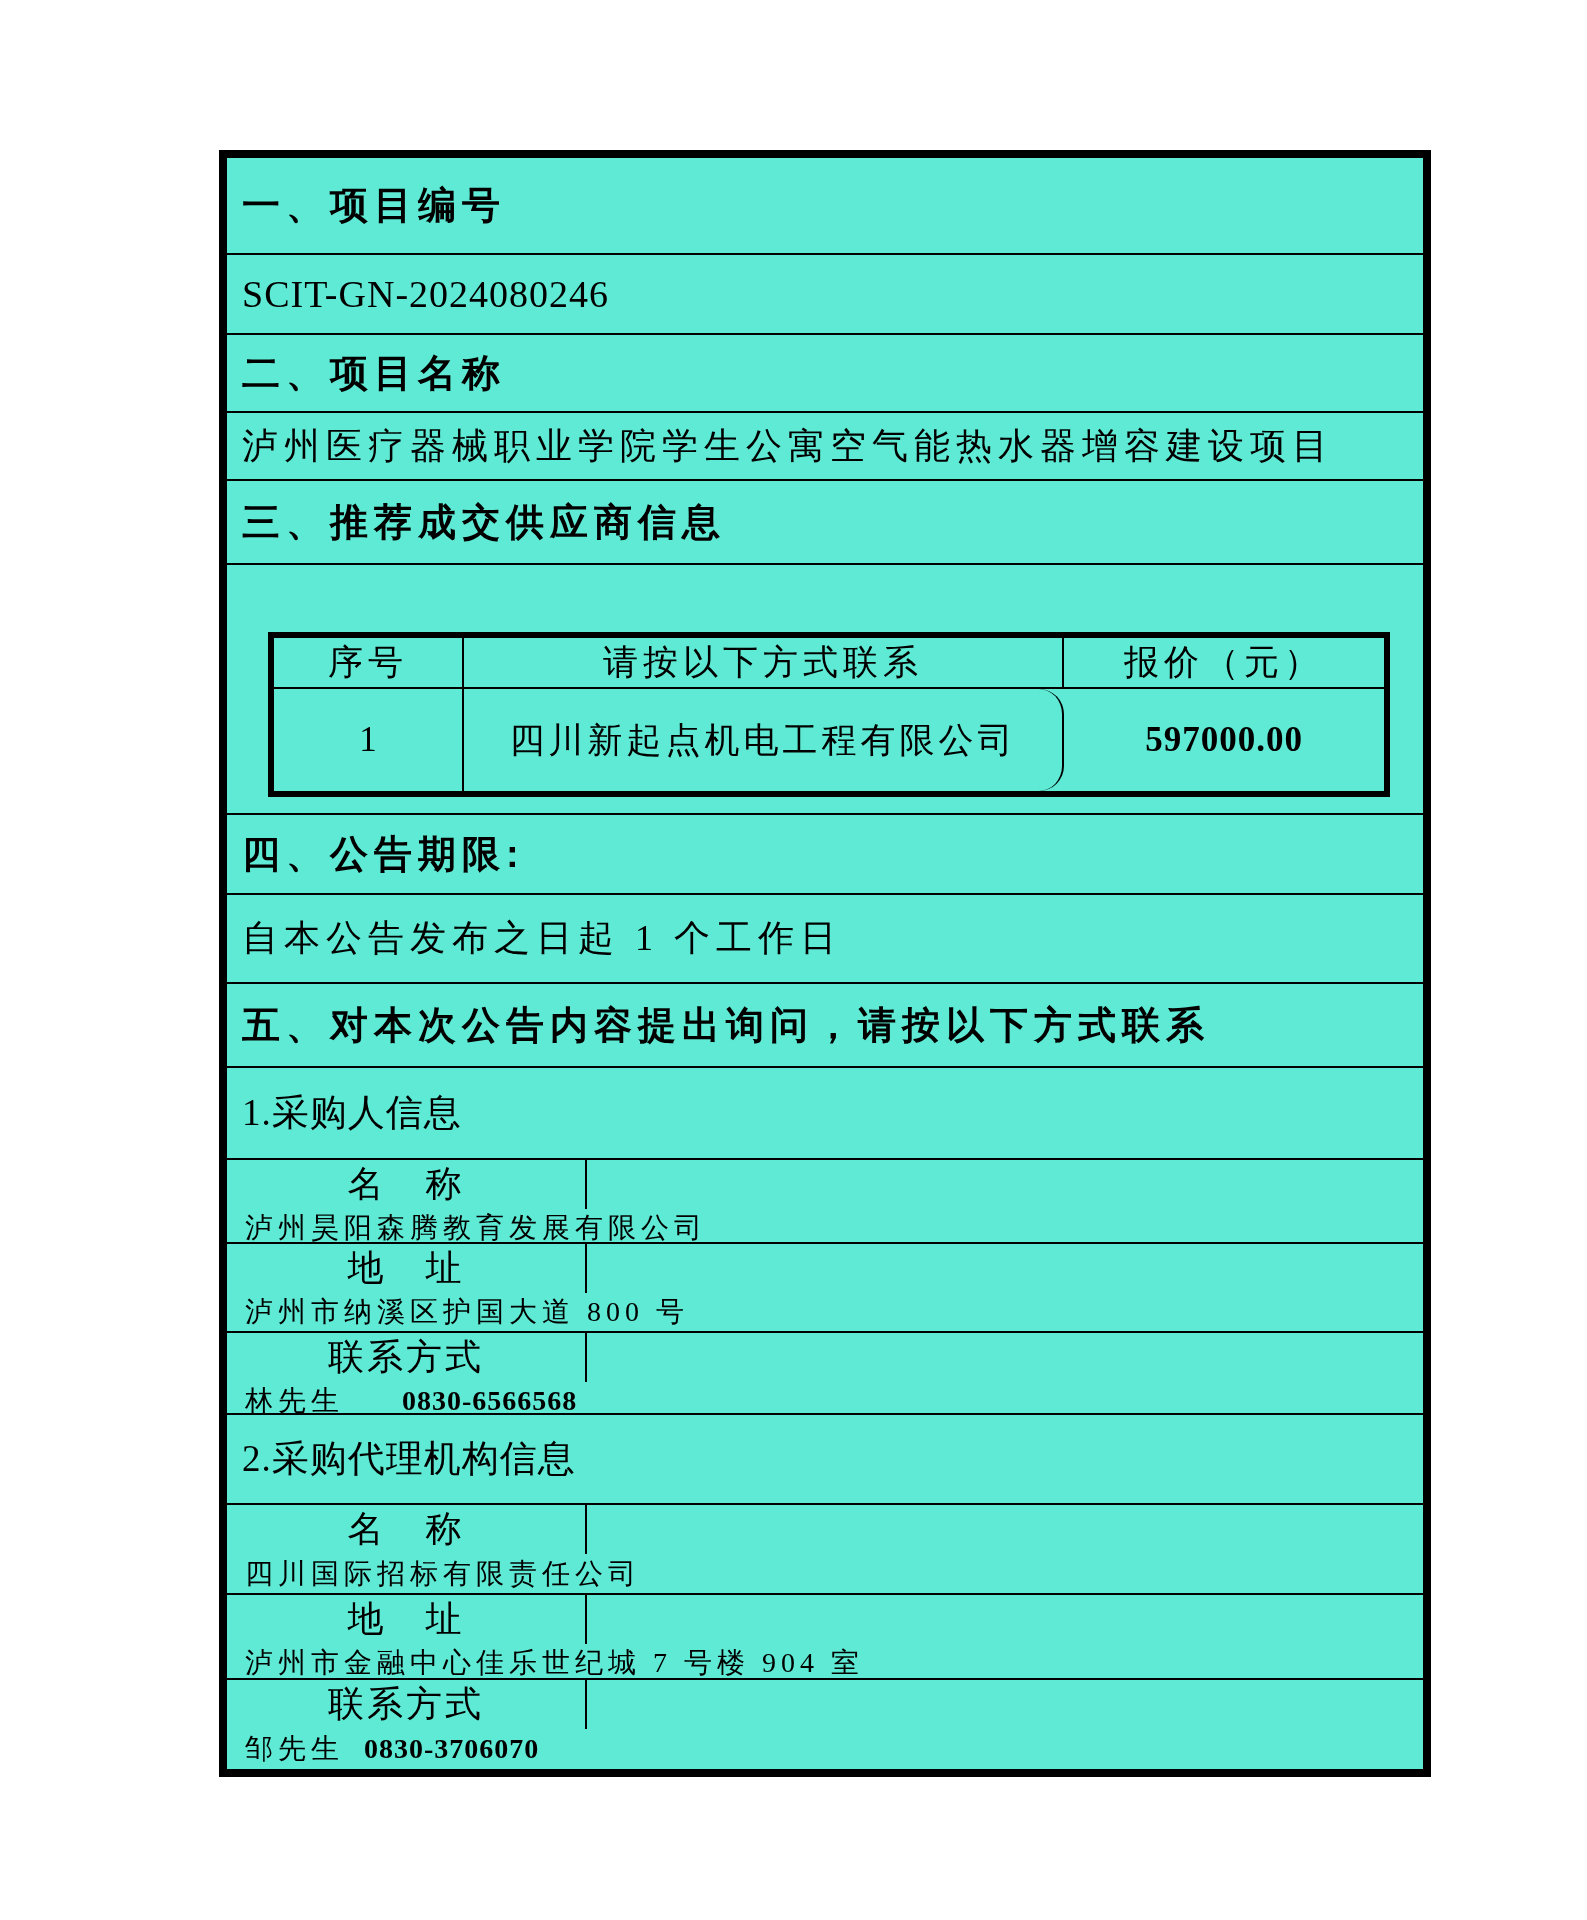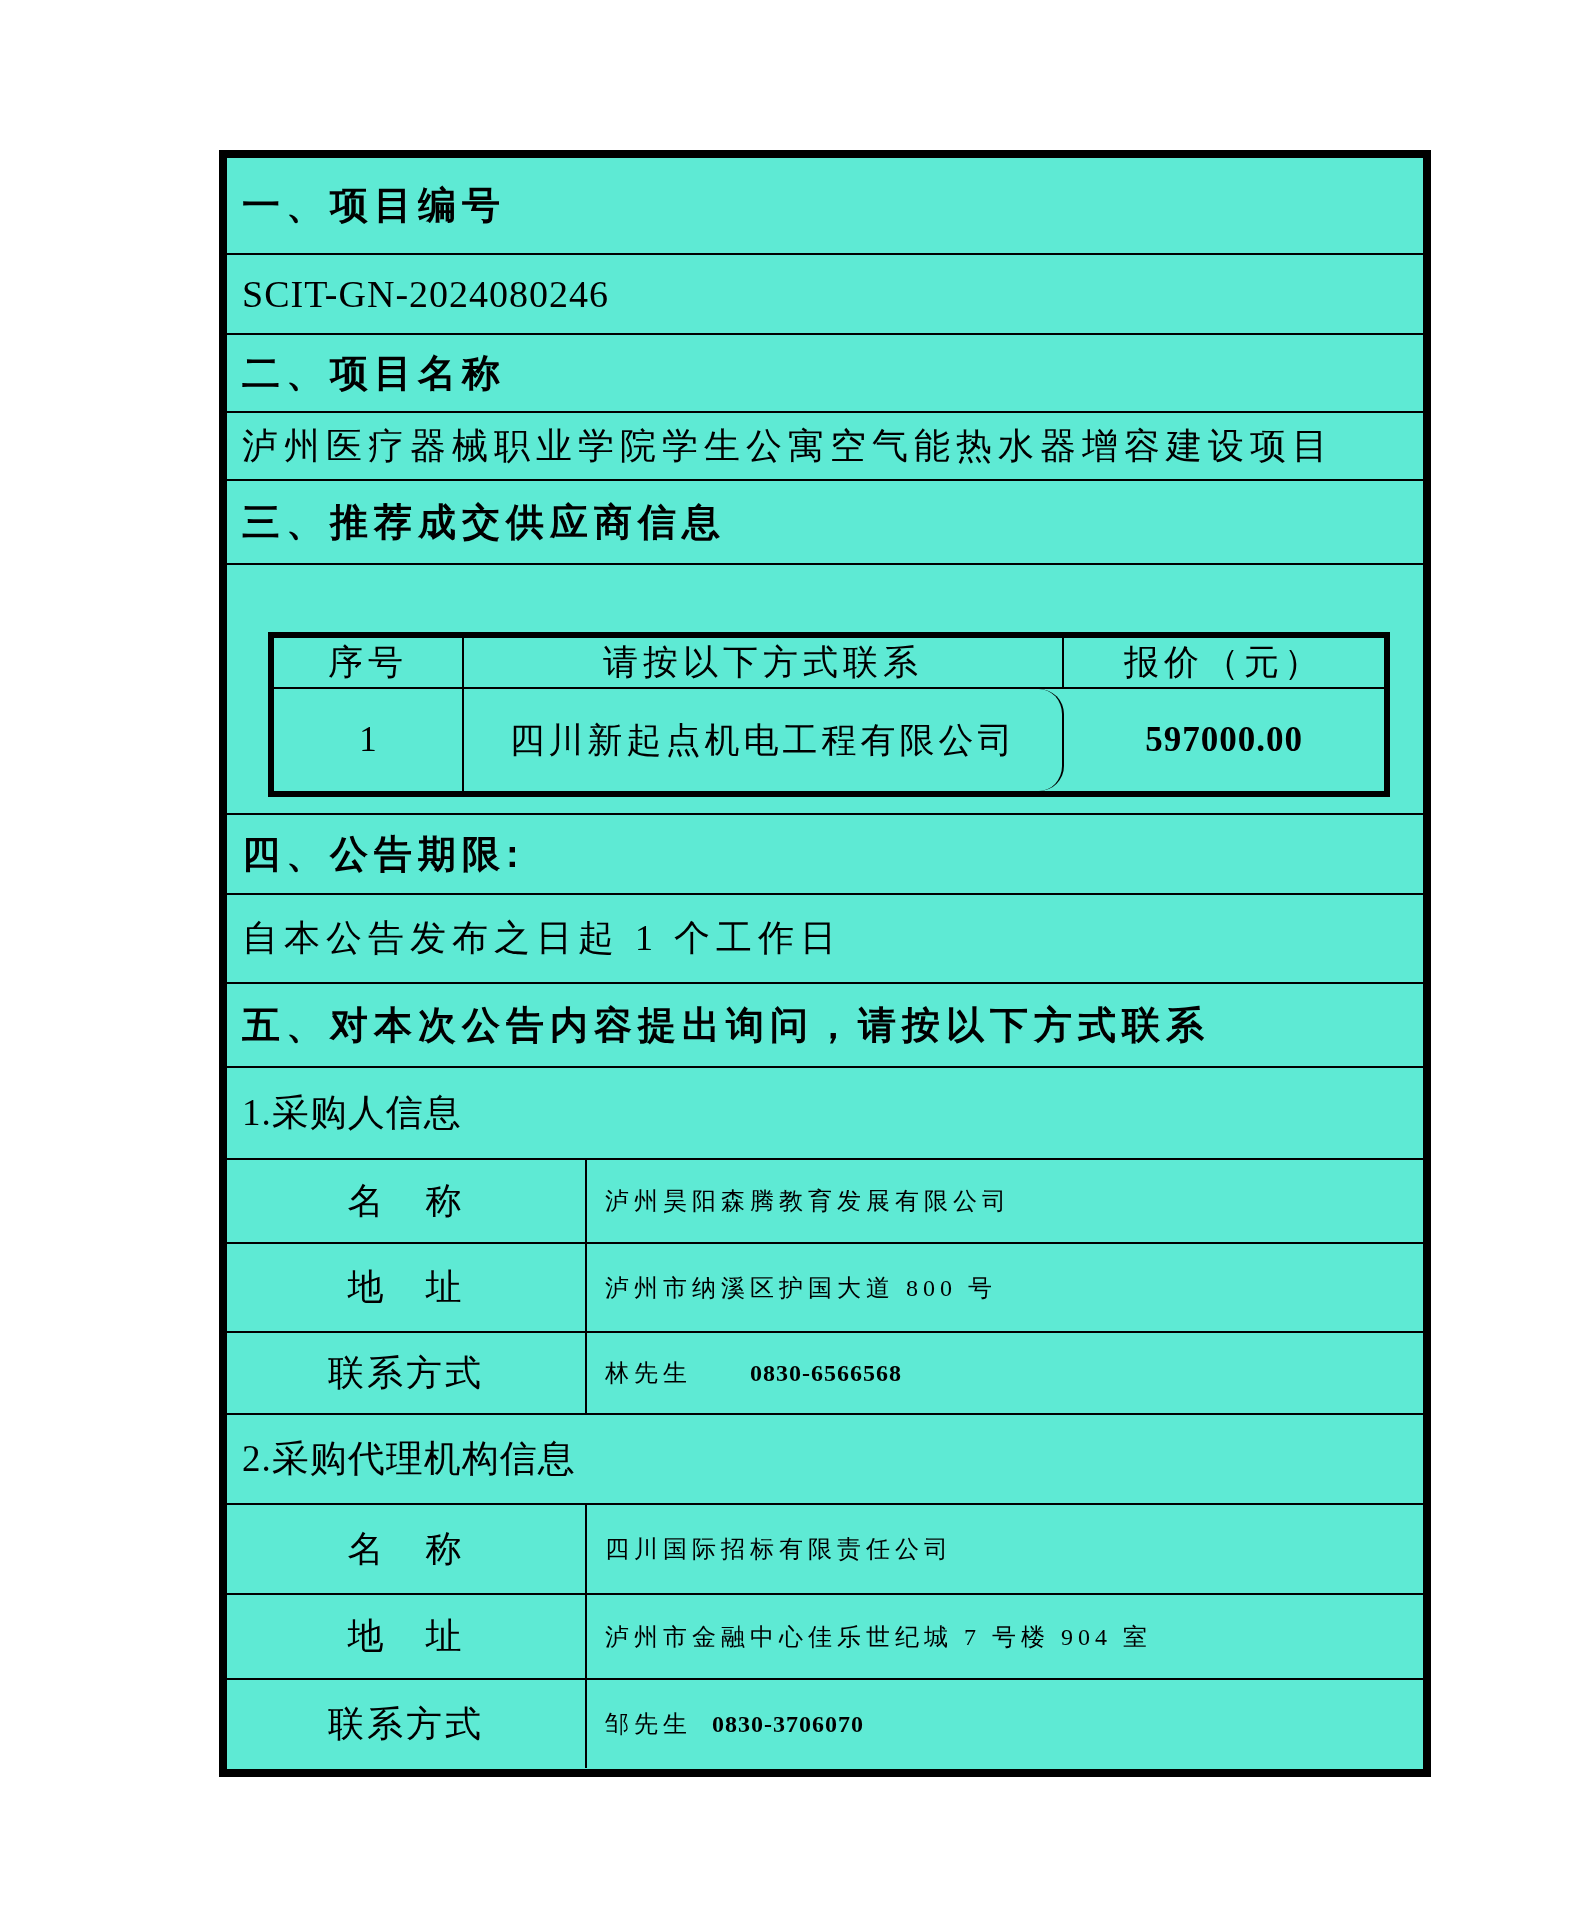--- a/index.html
+++ b/index.html
@@ -43,29 +43,29 @@
   .inner-row.data { height:102px; }
   .cell { display:flex; align-items:center; justify-content:center; font-size:35px; }
   .c1 { width:190px; border-right:2px solid #000; }
   .c2 { width:600px; border-right:2px solid #000; }
   .c3 { flex:1; }
   .inner-row.head .cell { letter-spacing:5px; }
   .inner-row.data .c2 { letter-spacing:4px;border-radius:25px; }
   .price { font-weight:bold; letter-spacing:1px; }
 
   
-  .info { padding:0; align-items:stretch; }
+  .info { padding:0; align-items:stretch;flex-direction:column; }
   .info .label {
     width:360px; border-right:2px solid #000;
     display:flex; align-items:center; justify-content:center;
     font-size:36px; letter-spacing:3px; white-space:nowrap;
   }
   .info .value {
     flex:1; display:flex; align-items:center;
-    padding-left:18px; font-size:24px; letter-spacing:5px; white-space:nowrap;
+    padding-left:18px; font-size:28px; letter-spacing:5px; white-space:nowrap;
   }
   .phone { font-weight:bold; letter-spacing:1px; }
   .gap-wide { margin-left:58px; }
   .gap-narrow { margin-left:20px; }
 </style>
 </head>
 <body>
 
 <div class="doc-table">
 

